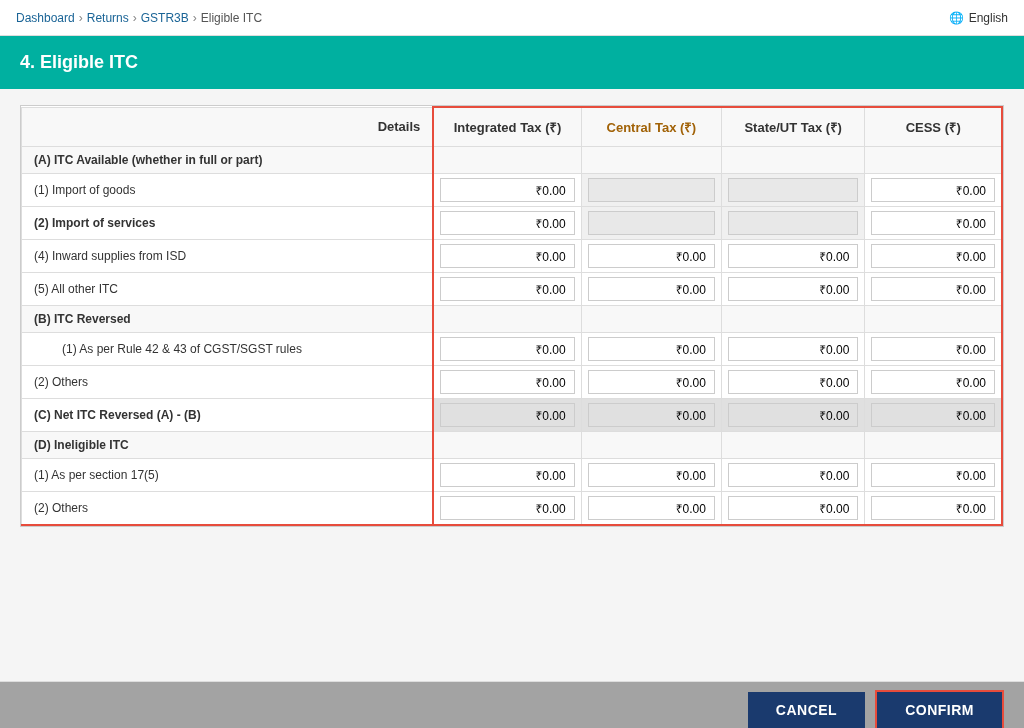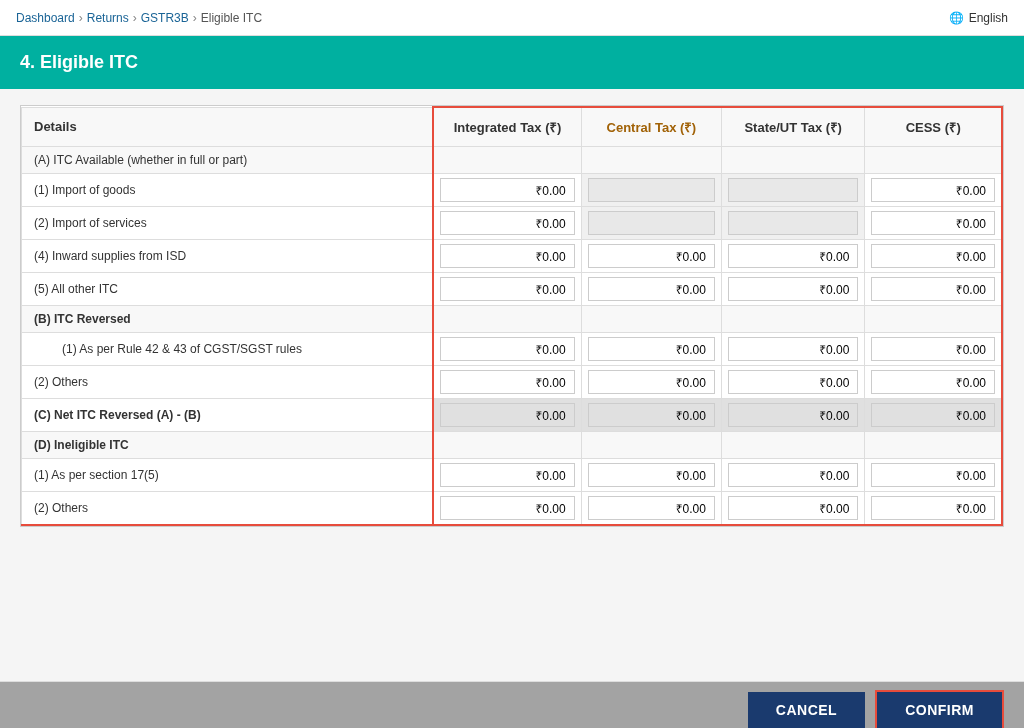--- a/index.html
+++ b/index.html
@@ -50,21 +50,21 @@
       background: #f8f8f8;
     }
 
     th {
       padding: 10px 12px;
       font-weight: bold;
       font-size: 13px;
       border: 1px solid #ddd;
       text-align: center;
     }
-    th.details-th { text-align: left; background: #f8f8f8; }
+    th.details-th { text-align: right; background: #f8f8f8; }
 
     td {
       padding: 6px 12px;
       border: 1px solid #ddd;
       font-size: 12px;
     }
 
     .input-field {
       width: 100%;
       border: 1px solid #ccc;
@@ -152,35 +152,35 @@
         <tr>
           <th class="details-th" style="width:42%; border-right: 2px solid #e74c3c;">Details</th>
           <th style="border-left: 2px solid #e74c3c; border-top: 2px solid #e74c3c; color:#333;">Integrated Tax (₹)</th>
           <th style="border-top: 2px solid #e74c3c; color:#a16207;">Central Tax (₹)</th>
           <th style="border-top: 2px solid #e74c3c; color:#333;">State/UT Tax (₹)</th>
           <th style="border-top: 2px solid #e74c3c; border-right: 2px solid #e74c3c; color:#333;">CESS (₹)</th>
         </tr>
       </thead>
       <tbody id="table-body">
       <tr class="section-header">
-            <td style="font-weight: normal; border-right: 2px solid rgb(231, 76, 60);">(A) ITC Available (whether in full or part)</td>
+            <td style="font-weight: bold; border-right: 2px solid rgb(231, 76, 60);">(A) ITC Available (whether in full or part)</td>
             <td style="border-left: 2px solid rgb(231, 76, 60); background: rgb(248, 248, 248);"></td>
             <td style="background: rgb(248, 248, 248);"></td>
             <td style="background: rgb(248, 248, 248);"></td>
             <td style="border-right: 2px solid rgb(231, 76, 60); background: rgb(248, 248, 248);"></td>
           </tr>
           <tr>
             <td style="border-right: 2px solid rgb(231, 76, 60);">(1) Import of goods</td>
             <td style="padding: 4px 6px; border-left: 2px solid rgb(231, 76, 60);"><input class="input-field" value="₹0.00" style=""></td>
             <td style="padding: 4px 6px; background: rgb(240, 240, 240);"><input class="disabled-input" readonly="" style=""></td>
             <td style="padding: 4px 6px; background: rgb(240, 240, 240);"><input class="disabled-input" readonly="" style=""></td>
             <td style="padding: 4px 6px; border-right: 2px solid rgb(231, 76, 60);"><input class="input-field" value="₹0.00" style=""></td>
           </tr>
           <tr>
-            <td style="border-right: 2px solid rgb(231, 76, 60);">(2) Import of services</td>
+            <td style="border-right: 2px solid rgb(231, 76, 60); font-weight: bold;">(2) Import of services</td>
             <td style="padding: 4px 6px; border-left: 2px solid rgb(231, 76, 60);"><input class="input-field" value="₹0.00" style=""></td>
             <td style="padding: 4px 6px; background: rgb(240, 240, 240);"><input class="disabled-input" readonly="" style=""></td>
             <td style="padding: 4px 6px; background: rgb(240, 240, 240);"><input class="disabled-input" readonly="" style=""></td>
             <td style="padding: 4px 6px; border-right: 2px solid rgb(231, 76, 60);"><input class="input-field" value="₹0.00" style=""></td>
           </tr>
           <tr>
             <td style="border-right: 2px solid rgb(231, 76, 60);">(4) Inward supplies from ISD</td>
             <td style="padding: 4px 6px; border-left: 2px solid rgb(231, 76, 60);"><input class="input-field" value="₹0.00" style=""></td>
             <td style="padding: 4px 6px;"><input class="input-field" value="₹0.00" style=""></td>
             <td style="padding: 4px 6px;"><input class="input-field" value="₹0.00" style=""></td>

